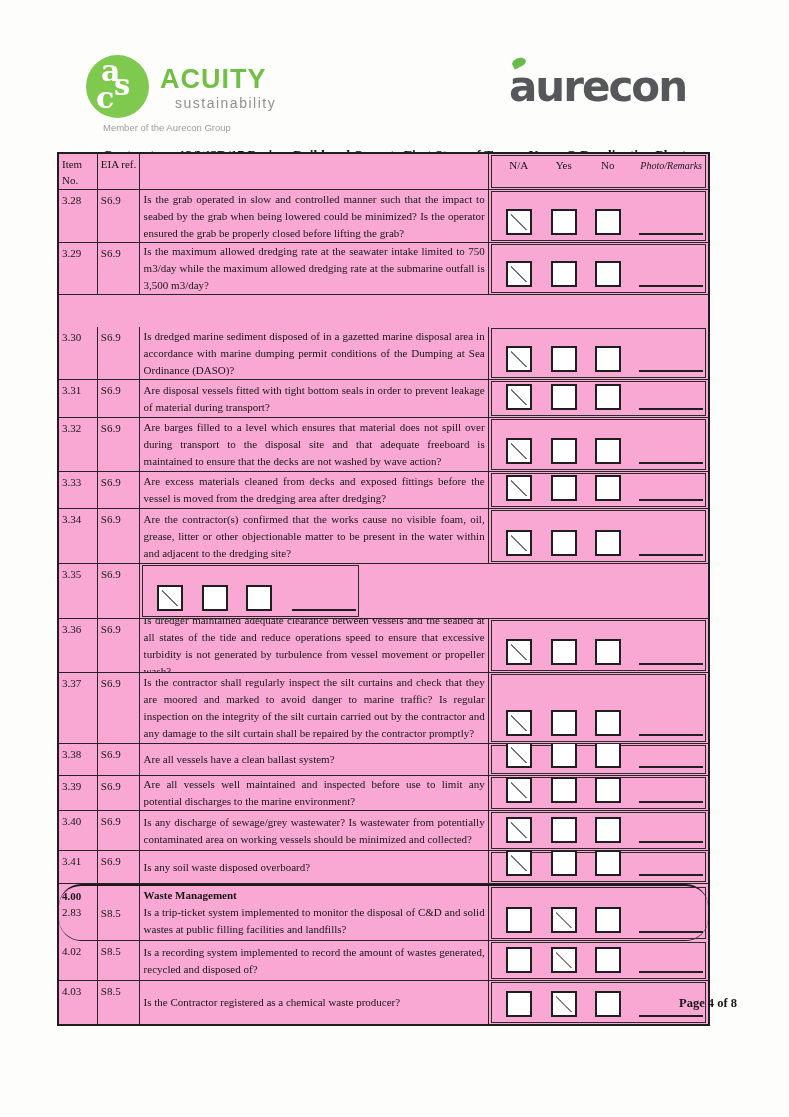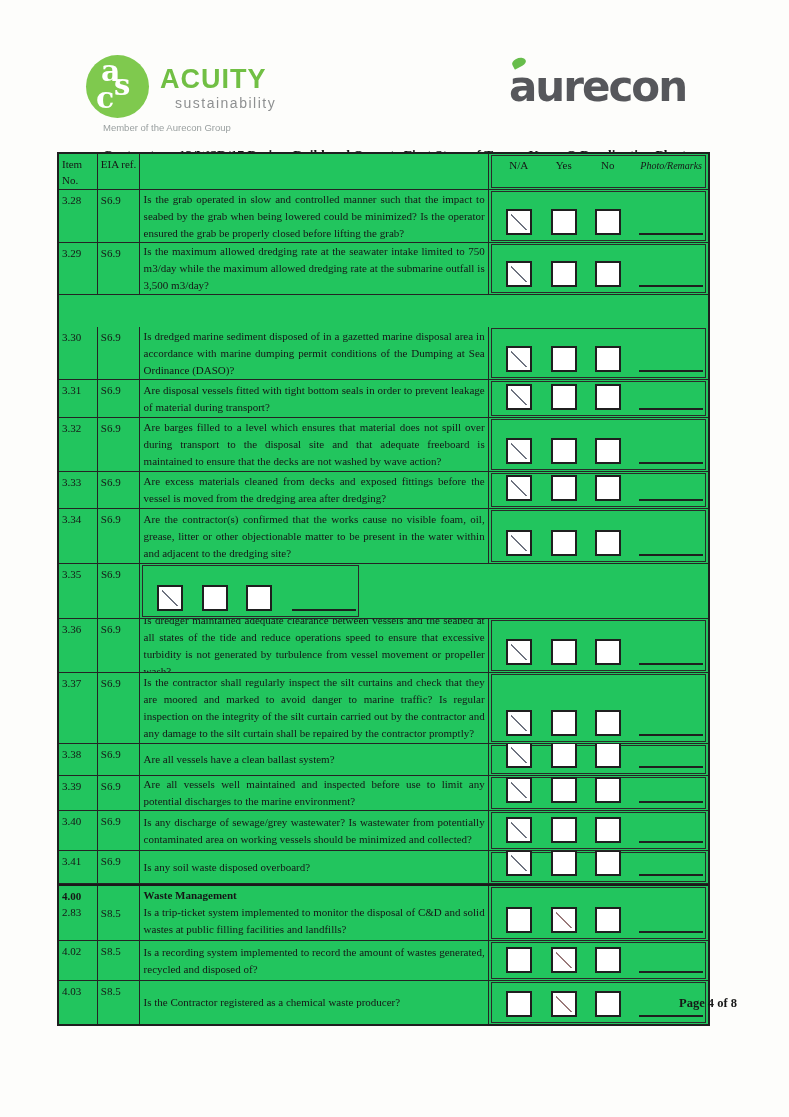--- a/index.html
+++ b/index.html
@@ -26,24 +26,24 @@
   .aurecon-leaf{position:absolute;top:-2px;left:9px;width:14px;height:9px;background:var(--leaf-green);
                 border-radius:60% 90% 60% 10%;transform:rotate(-28deg);}
 
   
   .doc-title{position:absolute;top:130px;left:0;width:100%;text-align:center;margin:0;}
   .doc-title span{display:inline-block;font-size:13.5px;font-weight:bold;
                   border-bottom:2px solid #1d1d1d;padding:0 2px 2px 2px;}
 
   
   .tbl{position:absolute;top:152px;left:57px;width:653px;border:2px solid var(--line-dark);
-       box-sizing:border-box;background:#22c55e;}
+       box-sizing:border-box;background:#f9a8d4;}
   .trow{display:flex;box-sizing:border-box;border-bottom:1.5px solid #242424;}
   .trow:last-child{border-bottom:none;}
-  .trow.thick-top{border-top:2px solid #1a1a1a;}
+  .trow.thick-top{border-top:2px solid #1a1a1a;border-radius:22px;}
   .cell{box-sizing:border-box;overflow:hidden;}
   .col-item{width:39px;border-right:1.4px solid #242424;padding:2px 1px 0 3px;font-size:11px;line-height:16px;}
   .col-ref{width:42px;border-right:1.4px solid #242424;padding:2px 1px 0 3px;font-size:11px;line-height:16px;}
   .col-q{width:351px;border-right:1.4px solid #242424;padding:1px 3px 1px 4px;font-size:11px;line-height:17px;
          display:flex;flex-direction:column;justify-content:center;}
   .col-q.topalign{justify-content:flex-start;}
   .qtext{text-align:justify;}
   .section-title{font-weight:bold;}
   .bold{font-weight:bold;}
   .ref-offset{padding-top:17px;}

